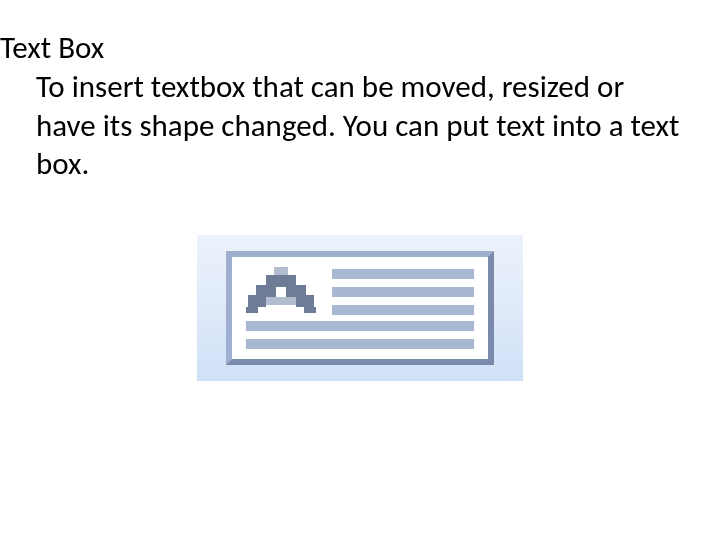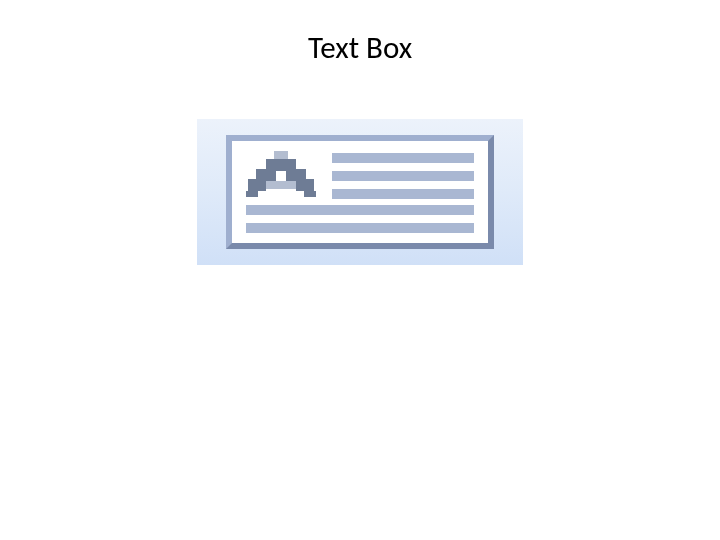--- a/index.html
+++ b/index.html
@@ -5,21 +5,21 @@
   * { margin: 0; padding: 0; box-sizing: border-box; }
   body {
     width: 720px;
     height: 540px;
     background: #ffffff;
     font-family: Calibri, "Segoe UI", Arial, sans-serif;
     overflow: hidden;
   }
   .content {
     padding-top: 28px;
-    text-align: center;
+    text-align: left;
   }
   .title {
     font-size: 31px;
     color: #000;
     font-weight: 400;
     line-height: 1.25;
   }
   .desc {
     font-size: 31px;
     color: #000;
@@ -60,20 +60,21 @@
   .a-light {
     position: absolute;
     background: #b3bdd0;
   }
 </style>
 </head>
 <body>
 
 <div class="content">
   <div class="title">Text Box</div>
+  <div class="desc">To insert textbox that can be moved, resized or have its shape changed. You can put text into a text box.</div>
 
   <div class="icon-wrap">
     <div style="width:268px;">
       <div style="background:#fff;border-top:6px solid #9fafcf;border-left:6px solid #9fafcf;border-right:6px solid #7a8aab;border-bottom:6px solid #7a8aab;padding:10px 14px;">
         <div style="display:flex;gap:14px;">
           <div class="letter-col">
 
             <div class="a-light" style="left:28px;top:0;width:14px;height:10px;"></div>
             <div class="a-block" style="left:20px;top:8px;width:30px;height:12px;"></div>
             <div class="a-block" style="left:10px;top:18px;width:20px;height:12px;"></div>

